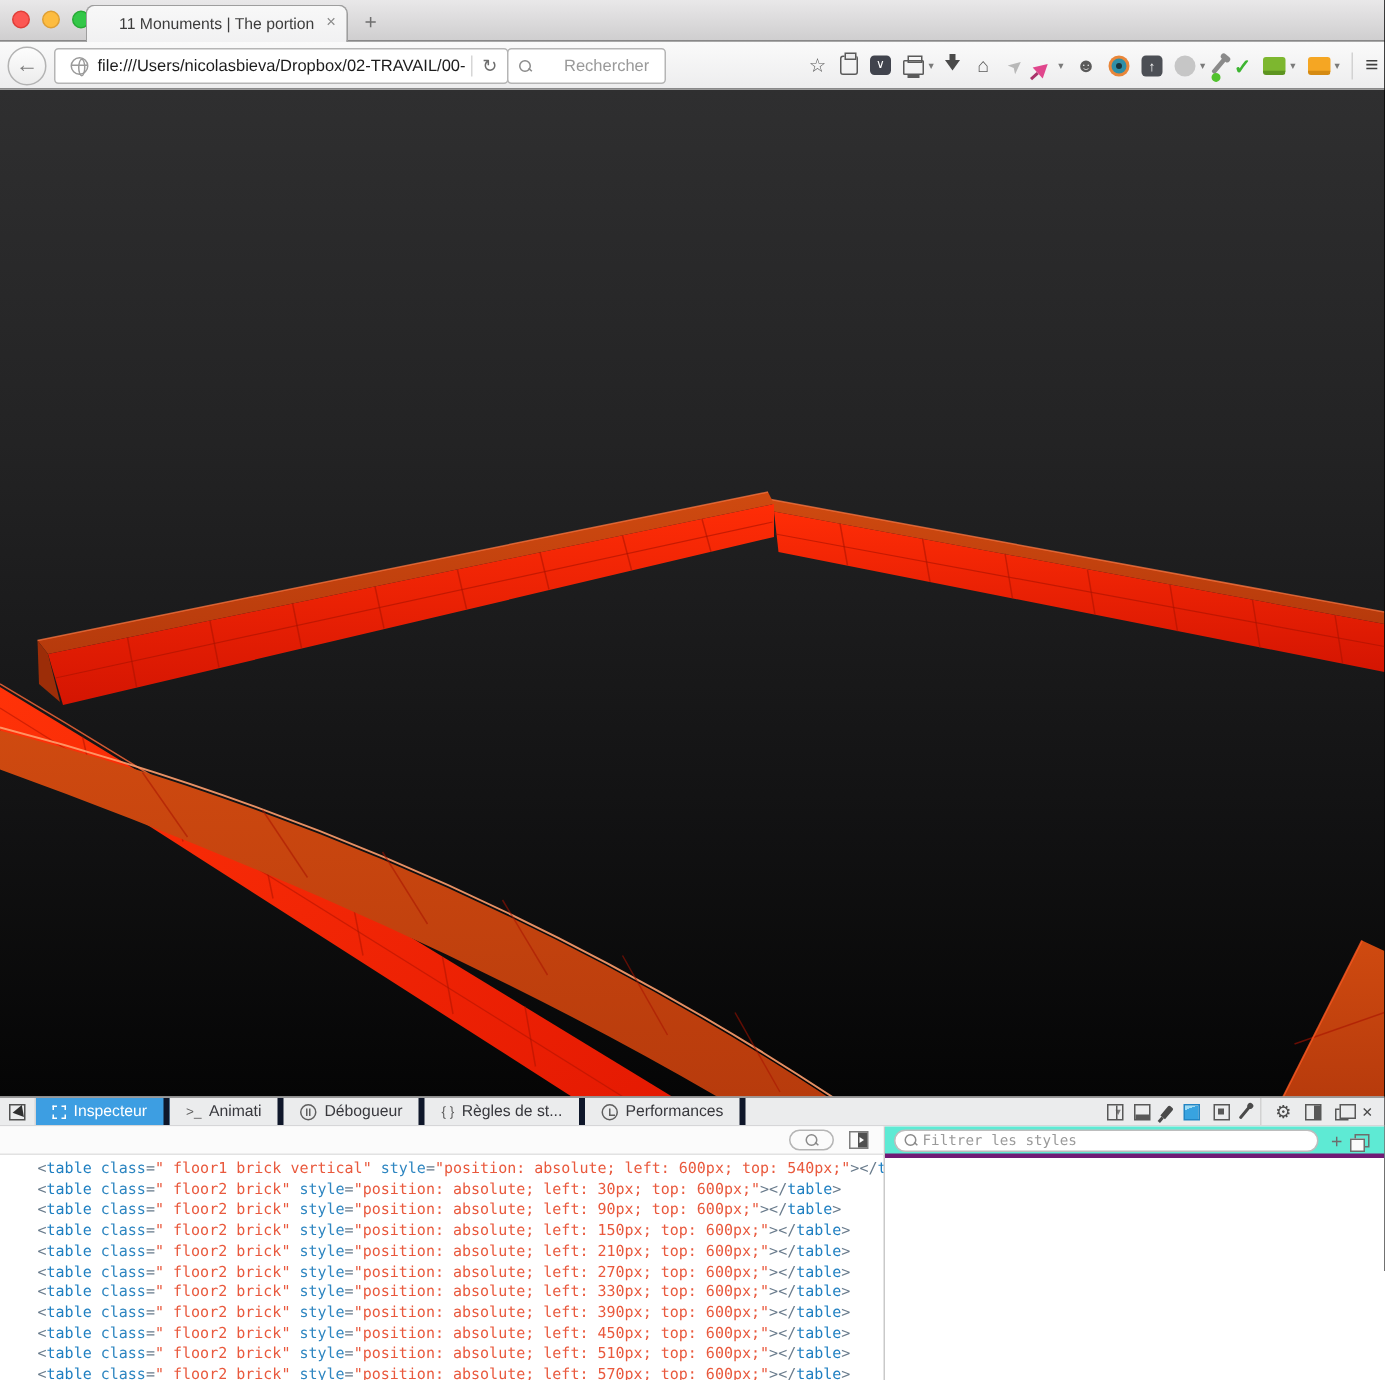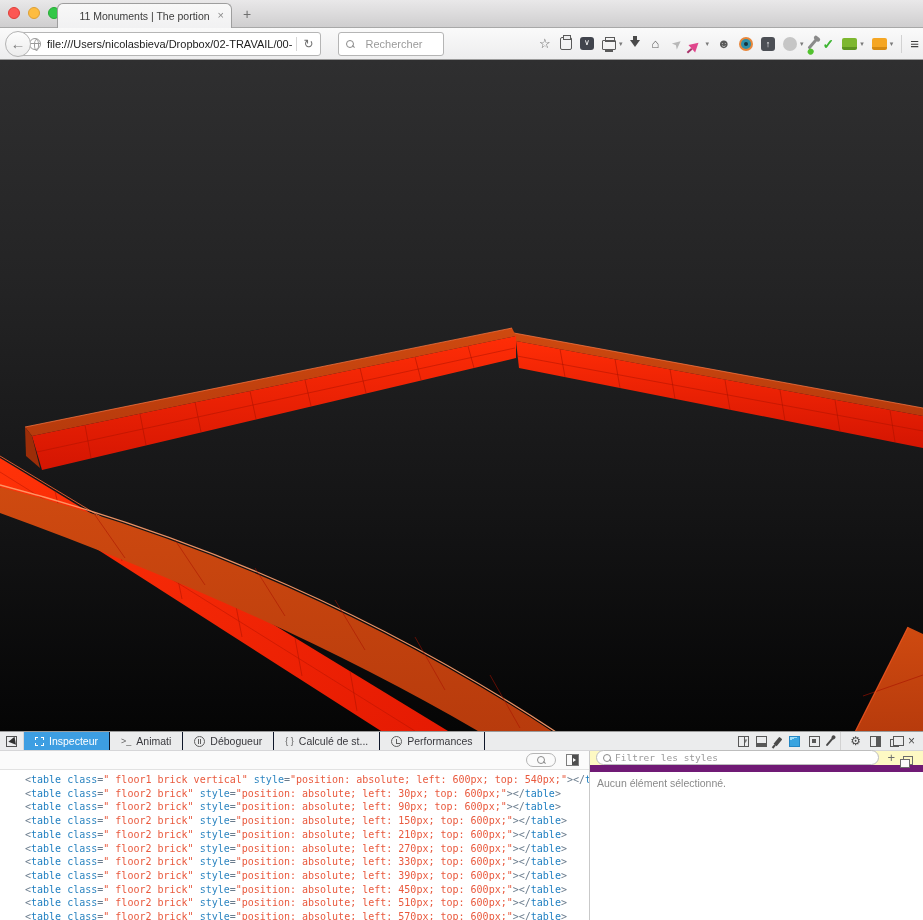--- a/index.html
+++ b/index.html
@@ -20,33 +20,33 @@
   .tab-title { font-size:10.5px; color:#3c3c3c; }
   .tab-close { position:absolute; right:7px; top:5px; font-size:11px; color:#8a8a8a; cursor:default; }
   .newtab { position:absolute; left:243px; top:6px; font-size:14px; color:#6f6f6f; }
 
   
   .navbar { position:absolute; left:0; top:28px; width:100%; height:32px;
     background:linear-gradient(#fafafa,#ededee); border-bottom:1px solid #9b9b9b; }
   .backbtn { position:absolute; left:5px; top:3px; width:26px; height:26px; border-radius:50%;
     background:linear-gradient(#fdfdfd,#ececec); border:1px solid #b3b3b3; color:#7c7c7c;
     font-size:15px; text-align:center; line-height:23px; z-index:2; }
-  .urlbar { position:absolute; left:18px; top:4px; width:303px; height:24px; background:#fff;
+  .urlbar { position:absolute; left:36px; top:4px; width:303px; height:24px; background:#fff;
     border:1px solid #b5b5b5; border-radius:3px; display:flex; align-items:center; }
   .globe { width:12px; height:12px; border:1px solid #9a9a9a; border-radius:50%; margin-left:10px; position:relative; flex:none; }
   .globe::before { content:""; position:absolute; left:0; top:4px; width:10px; height:1px; background:#9a9a9a; }
   .globe::after { content:""; position:absolute; left:4px; top:0; width:3px; height:10px; border:1px solid #9a9a9a; border-radius:50%; }
   .urltext { border:none; outline:none; font-size:11px; color:#1c1c1c; flex:1; margin-left:6px; background:transparent; font-family:"Liberation Sans",sans-serif; }
   .reload { flex:none; width:24px; text-align:center; border-left:1px solid #d6d6d6; color:#6d6d6d; font-size:12px; }
   .searchbar { position:absolute; left:338px; top:4px; width:106px; height:24px; background:#fff;
     border:1px solid #b5b5b5; border-radius:3px; display:flex; align-items:center; }
   .mag { position:relative; width:8px; height:8px; flex:none; }
   .mag::before { content:""; position:absolute; left:0; top:0; width:6px; height:6px; border:1px solid #8a8a8a; border-radius:50%; }
   .mag::after { content:""; position:absolute; left:6px; top:6px; width:3px; height:1px; background:#8a8a8a; transform:rotate(45deg); }
-  .searchtext { border:none; outline:none; font-size:11px; color:#1c1c1c; width:70px; margin-left:5px; background:transparent; font-family:"Liberation Sans",sans-serif;text-align:center; }
+  .searchtext { border:none; outline:none; font-size:11px; color:#1c1c1c; width:70px; margin-left:22px; background:transparent; font-family:"Liberation Sans",sans-serif; }
   .searchtext::placeholder, .filtertext::placeholder { color:#9a9a9a; }
   .searchbar .mag { margin-left:7px; }
   .navicons { position:absolute; right:4px; top:0; height:31px; display:flex; align-items:center; gap:8px; }
   .nic { font-size:13px; color:#5a5a5a; text-align:center; min-width:14px; line-height:14px; }
   .caret { font-size:7px; color:#7a7a7a; margin-left:-5px; }
   .sep-v { width:1px; height:18px; background:#d2d2d2; }
   
   .clipboard { width:12px; height:13px; border:1px solid #5a5a5a; border-radius:2px; position:relative; }
   .clipboard::before { content:""; position:absolute; left:2px; top:-3px; width:6px; height:3px; border:1px solid #5a5a5a; background:#ededee; }
   .pocket { width:14px; height:13px; background:#41444d; border-radius:3px; color:#fff; font-size:8px; text-align:center; line-height:12px; }
@@ -75,21 +75,21 @@
   .viewport { position:absolute; left:0; top:60px; width:923px; height:671px; background:#101010; }
   .viewport svg { display:block; }
 
   
   .devtools { position:absolute; left:0; top:731px; width:923px; height:189px; background:#fcfcfc; border-top:1px solid #9a9a9a; font-size:10.5px; }
   .dt-toolbar { position:absolute; left:0; top:0; width:100%; height:19px; background:#ebeced; border-bottom:1px solid #d6d6d8; display:flex; align-items:stretch; }
   .pickbox { width:24px; display:flex; align-items:center; justify-content:center; border-right:1px solid #d6d6d8; }
   .pickicon { width:11px; height:11px; border:1px solid #4f5berror1; border:1px solid #515151; position:relative; }
   .pickicon::after { content:""; position:absolute; right:-3px; bottom:-3px; width:0; height:0;
     border:4px solid transparent; border-top:7px solid #2f2f2f; transform:rotate(-40deg); }
-  .dt-tab { display:flex; align-items:center; gap:5px; padding:0 11px; color:#38383d; border-right:1px solid #0f172a; }
+  .dt-tab { display:flex; align-items:center; gap:5px; padding:0 11px; color:#38383d; border-right:4px solid #0f172a; }
   .dt-tab.active { background:#3d9ee2; color:#fff; }
   .dt-tab .ticon { font-size:9px; color:#5f5f5f; }
   .dt-tab.active .ticon { color:#fff; }
   .insp-ico { width:9px; height:9px; border:1px dashed #fff; }
   .pause-ico, .clock-ico { width:11px; height:11px; border:1px solid #5f5f5f; border-radius:50%; position:relative; }
   .pause-ico::before { content:""; position:absolute; left:3px; top:2px; width:1px; height:5px; background:#5f5f5f; box-shadow:2px 0 0 #5f5f5f; }
   .clock-ico::before { content:""; position:absolute; left:4px; top:2px; width:3px; height:4px; border-left:1px solid #5f5f5f; border-bottom:1px solid #5f5f5f; }
   .dt-right { margin-left:auto; display:flex; align-items:center; gap:9px; padding-right:8px; color:#555; }
   .ri { display:flex; align-items:center; }
   .sq { width:11px; height:11px; border:1px solid #585858; position:relative; }
@@ -119,21 +119,21 @@
   .code-line .p { color:#697b8c; }
   .code-line .tag { color:#1e7fc1; }
   .code-line .attr { color:#2e86c1; }
   .code-line .val { color:#e9593d; }
 
   .sidebar { flex:1; display:flex; flex-direction:column; background:#fff; }
   .sb-tabs { height:19px; background:#fbfbfb; border-bottom:1px solid #dedede; display:flex; align-items:stretch; }
   .sb-tab { flex:1; display:flex; align-items:center; justify-content:center; color:#38383d; border-right:1px solid #e0e0e0; }
   .sb-tab.active { background:#3d9ee2; color:#fff; }
   .sb-caret { width:16px; display:flex; align-items:center; justify-content:center; color:#6f6f6f; font-size:7px; }
-  .sb-filter { height:21px; background:#fef9c3; border-bottom:7px solid #701a75; display:flex; align-items:flex-end; padding:0 6px; gap:8px; }
+  .sb-filter { height:21px; background:#5eead4; border-bottom:3px solid #701a75; display:flex; align-items:center; padding:0 6px; gap:8px; }
   .filterpill { flex:1; height:15px; border:1px solid #bdbdbd; border-radius:8px; background:#fff; display:flex; align-items:center; padding-left:6px; gap:4px; }
   .filtertext { border:none; outline:none; flex:1; font-size:9.5px; font-family:"DejaVu Sans Mono","Liberation Mono",monospace; color:#333; background:transparent; }
   .plusbtn { color:#6d6d6d; font-size:13px; }
   .layers { width:10px; height:9px; border:1px solid #6d6d6d; position:relative; margin-right:4px; }
   .layers::before { content:""; position:absolute; left:-4px; top:2px; width:8px; height:7px; background:#fbfbfb; border:1px solid #6d6d6d; }
   .sb-content { flex:1; padding:5px 7px; color:#8a8a8a; font-size:10.5px; }
 </style>
 </head>
 <body>
 
@@ -296,21 +296,21 @@
       <div class="dt-tab">
         <span class="ticon">&gt;_</span>
         <span>Animati</span>
       </div>
       <div class="dt-tab">
         <span class="ticon pause-ico"></span>
         <span>Débogueur</span>
       </div>
       <div class="dt-tab">
         <span class="ticon">{ }</span>
-        <span>Calculé de st...</span>
+        <span>Règles de st...</span>
       </div>
       <div class="dt-tab">
         <span class="ticon clock-ico"></span>
         <span>Performances</span>
       </div>
       <div class="dt-right">
         <span class="ri">
             <span class="sq sq-split"></span>
             <span class="caret">▾</span>
           </span>
@@ -352,17 +352,16 @@
 
       <div class="sidebar">
         <div class="sb-filter">
           <div class="filterpill">
             <span class="mag"></span>
             <input class="filtertext" placeholder="Filtrer les styles" style="">
           </div>
           <span class="plusbtn">+</span>
           <span class="layers"></span>
         </div>
-        <div class="sb-content">Aucun élément sélectionné.</div>
       </div>
     </div>
   </div>
 </div>
 
 </body></html>

